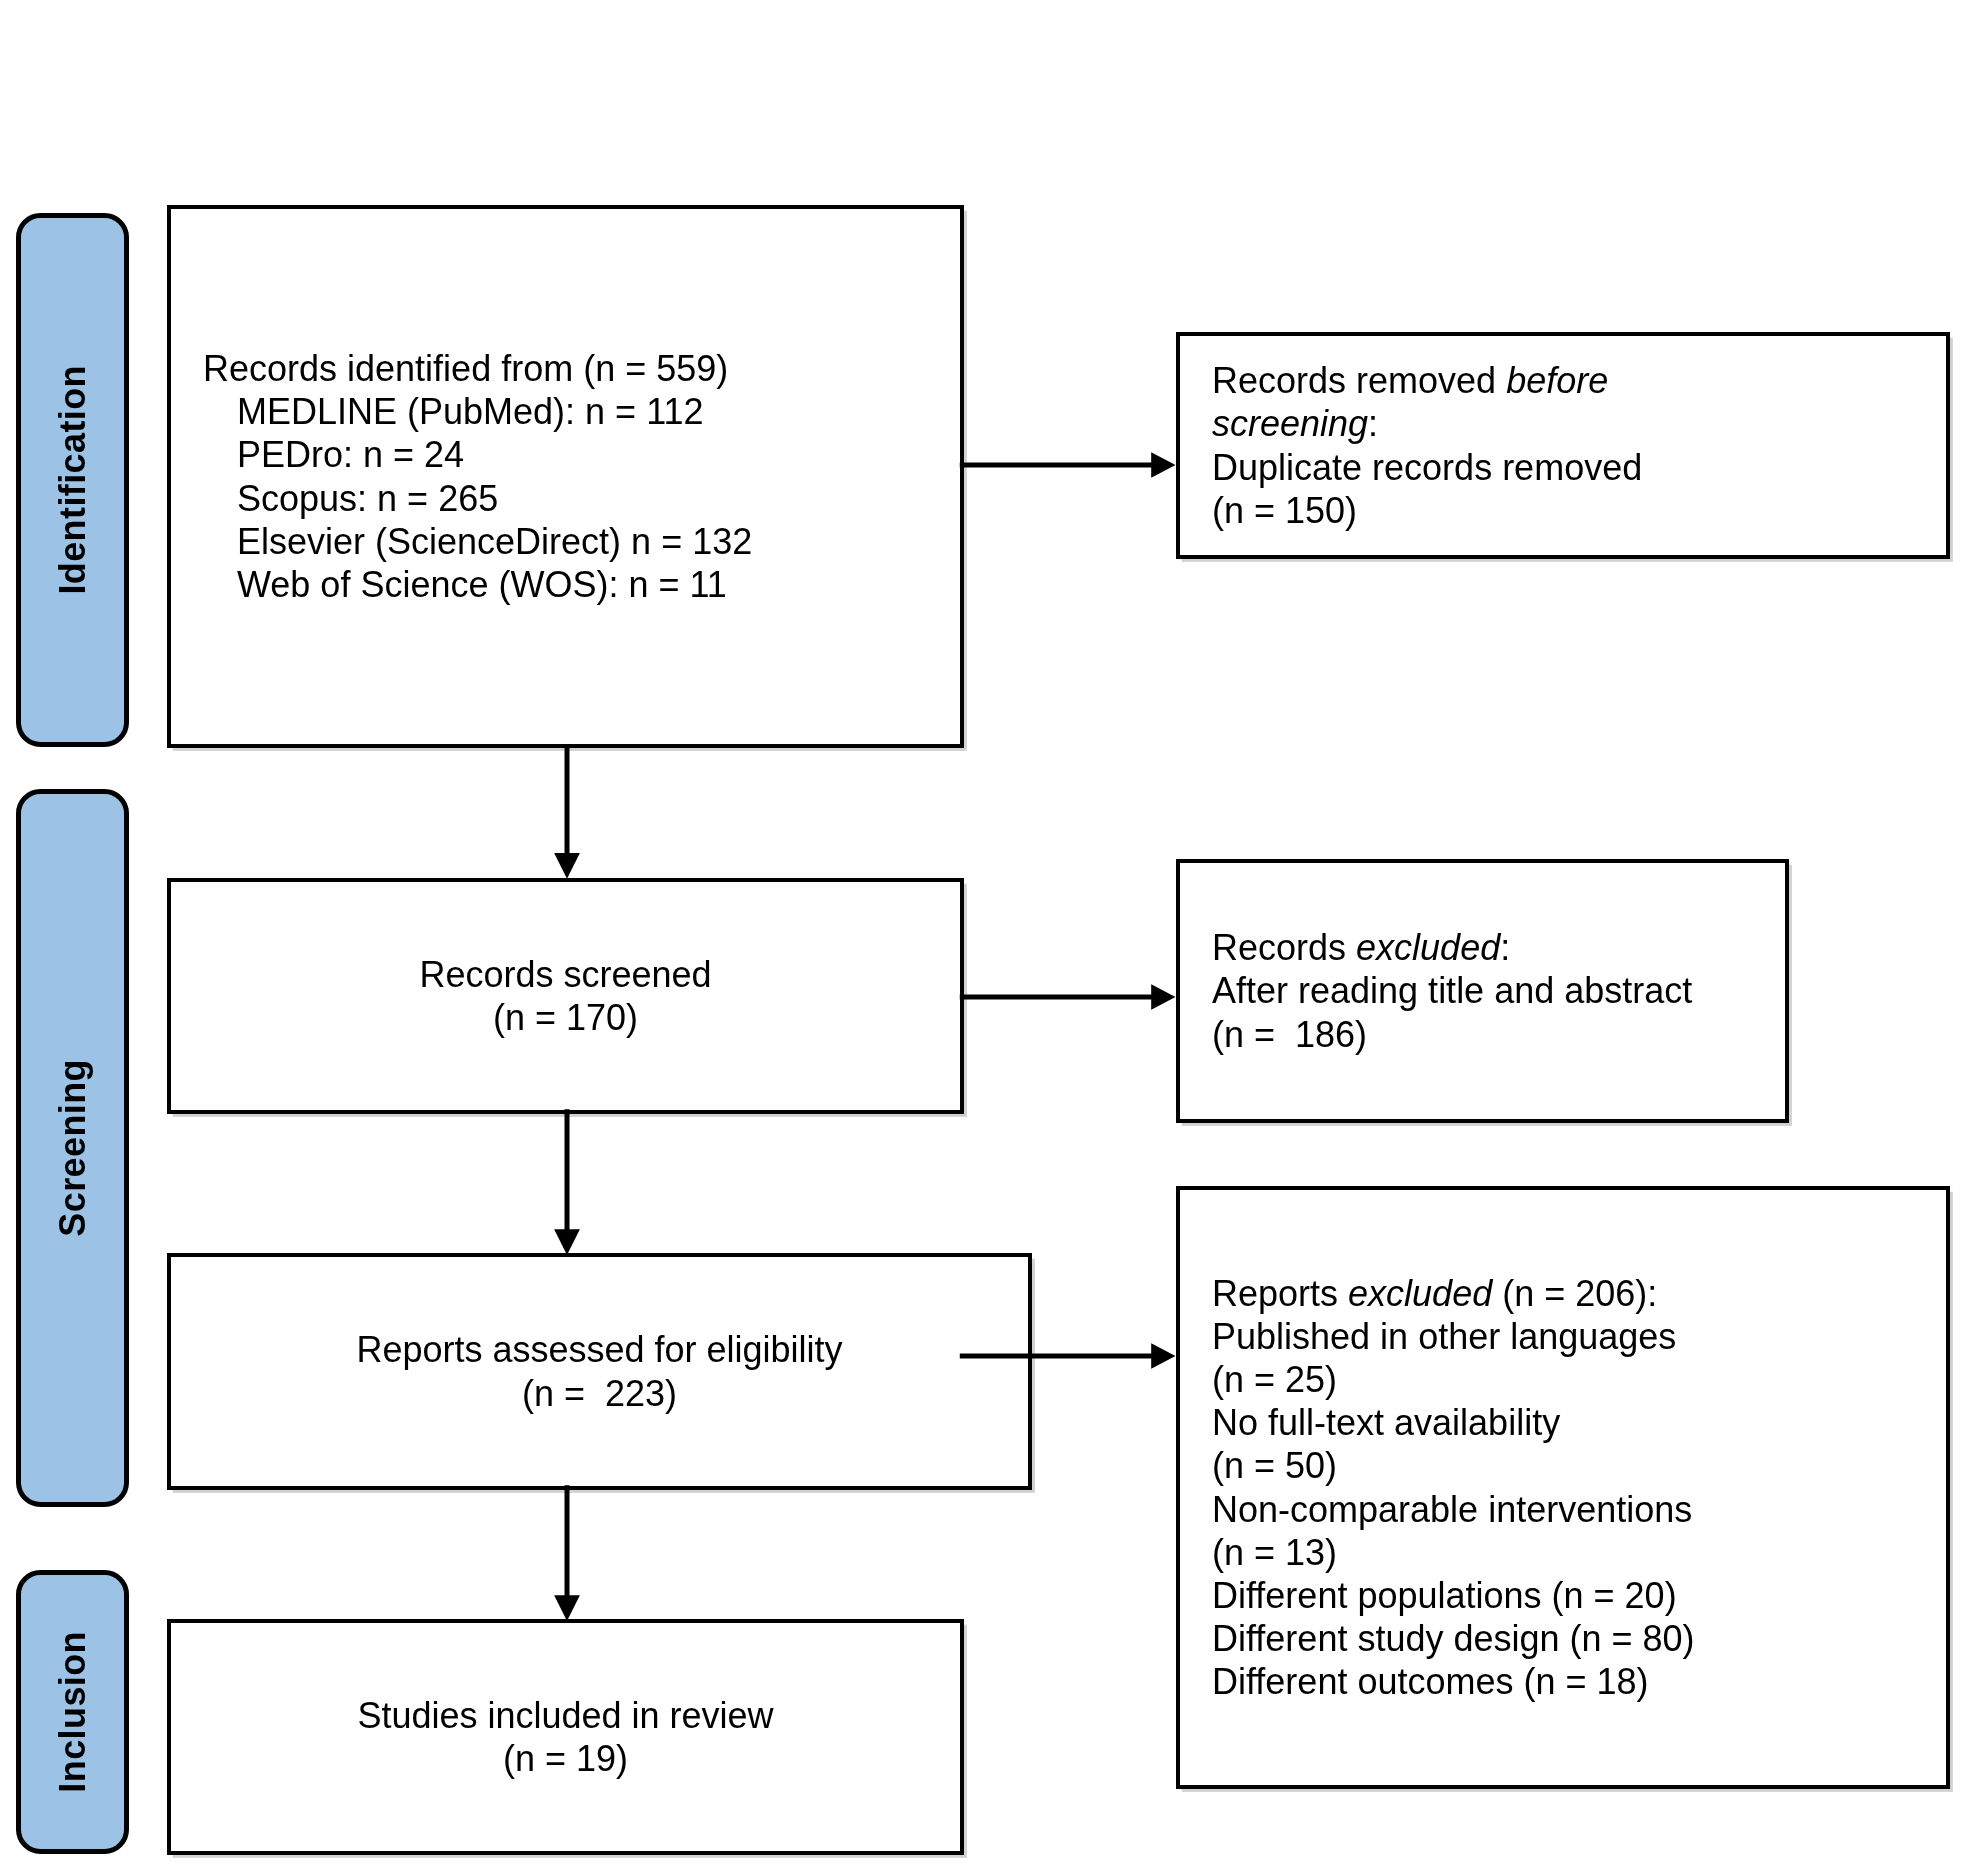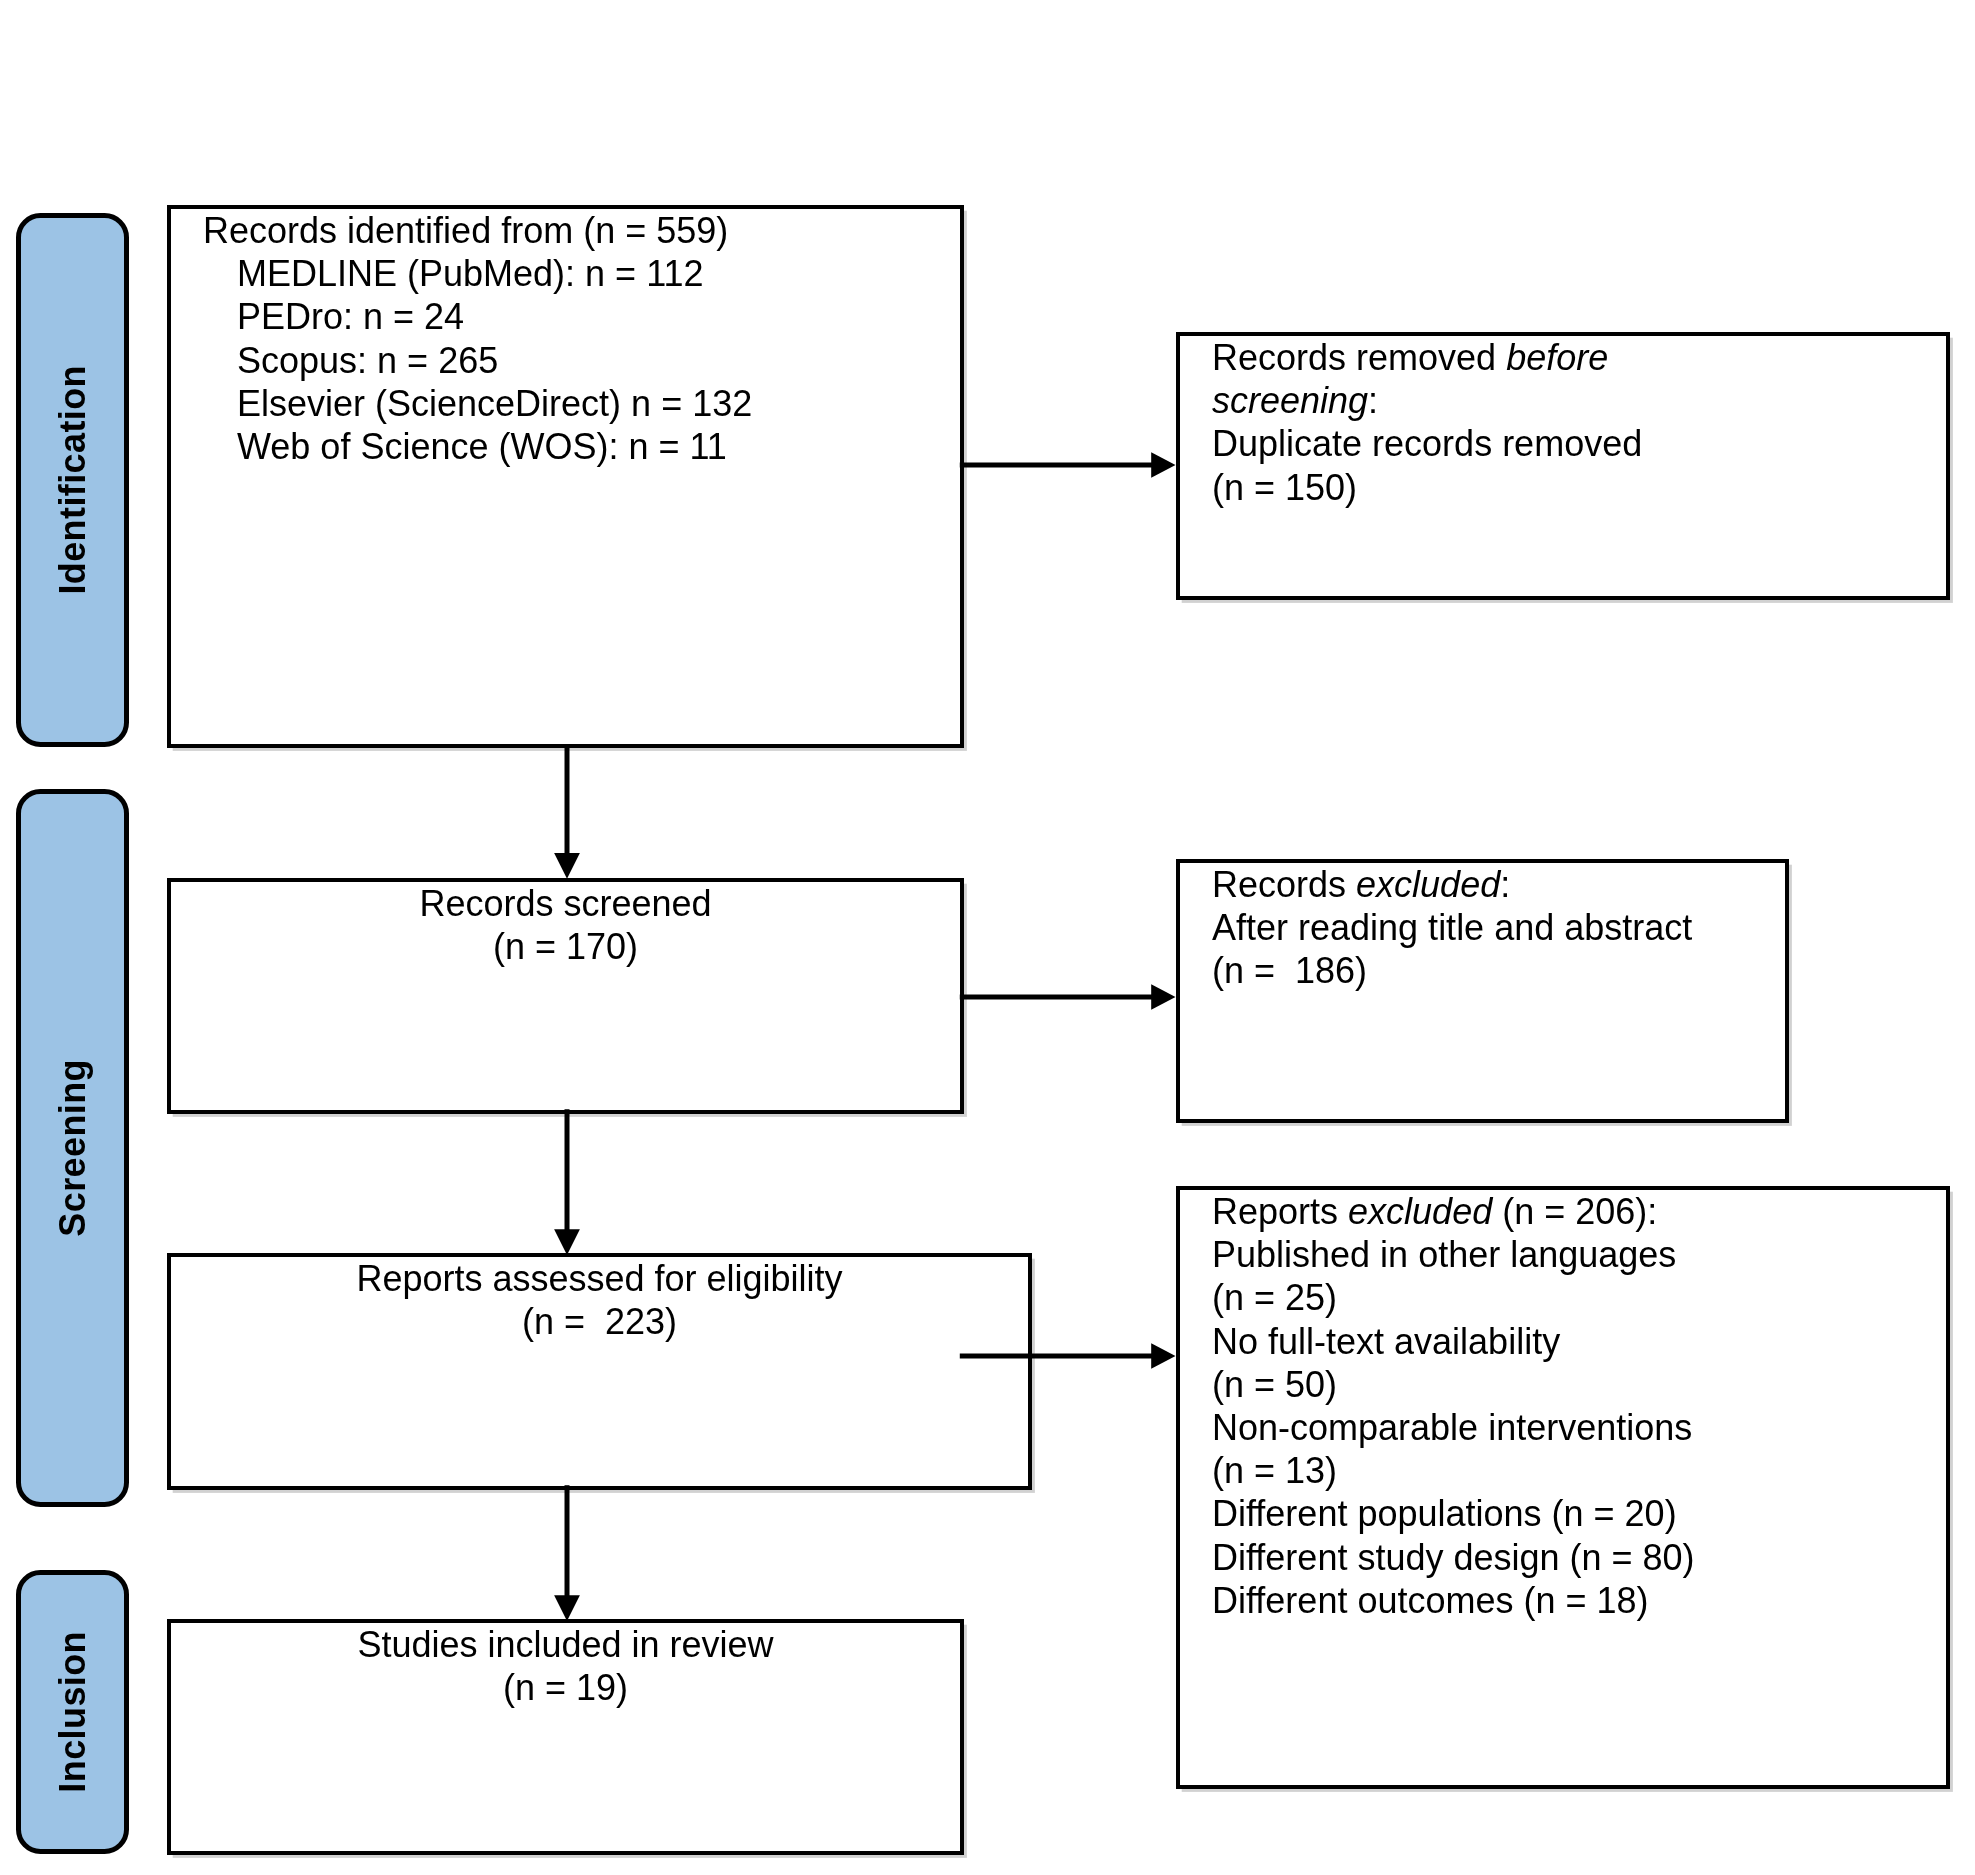--- a/index.html
+++ b/index.html
@@ -72,36 +72,37 @@
     background: #ffffff;
     border: 4.3px solid #000000;
     box-sizing: border-box;
     box-shadow: 4.3px 4.3px 0 -1.4px rgba(0,0,0,0.18);
   }
   .box .inner {
     position: absolute;
     left: 0; right: 0; top: 0; bottom: 0;
     display: flex;
     flex-direction: column;
+    justify-content: center;
   }
   .box-line {
     font-size: 36px;
     line-height: 1.20;
     color: #000000;
     white-space: pre;
   }
   .box.left-align .inner { padding-left: 32px; padding-right: 13px; align-items: flex-start; }
   .box.center-align .inner { align-items: center; }
   .box.center-align .box-line { text-align: center; }
   .indent { padding-left: 34px; }
   em.it { font-style: italic; }
 
   
   #box-identified   { left: 167px; top: 205px;  width: 797px; height: 543px; }
-  #box-removed      { left: 1176px; top: 332px; width: 774px; height: 268px; }
+  #box-removed      { left: 1176px; top: 332px; width: 774px; height: 227px; }
   #box-screened     { left: 167px; top: 878px; width: 797px; height: 236px; }
   #box-excluded     { left: 1176px; top: 859px; width: 613px; height: 264px; }
   #box-eligibility  { left: 167px; top: 1253px; width: 865px; height: 237px; }
   #box-reports-excl { left: 1176px; top: 1186px; width: 774px; height: 603px; }
   #box-included     { left: 167px; top: 1619px; width: 797px; height: 236px; }
 
   
   .arrow {
     position: absolute;
   }

